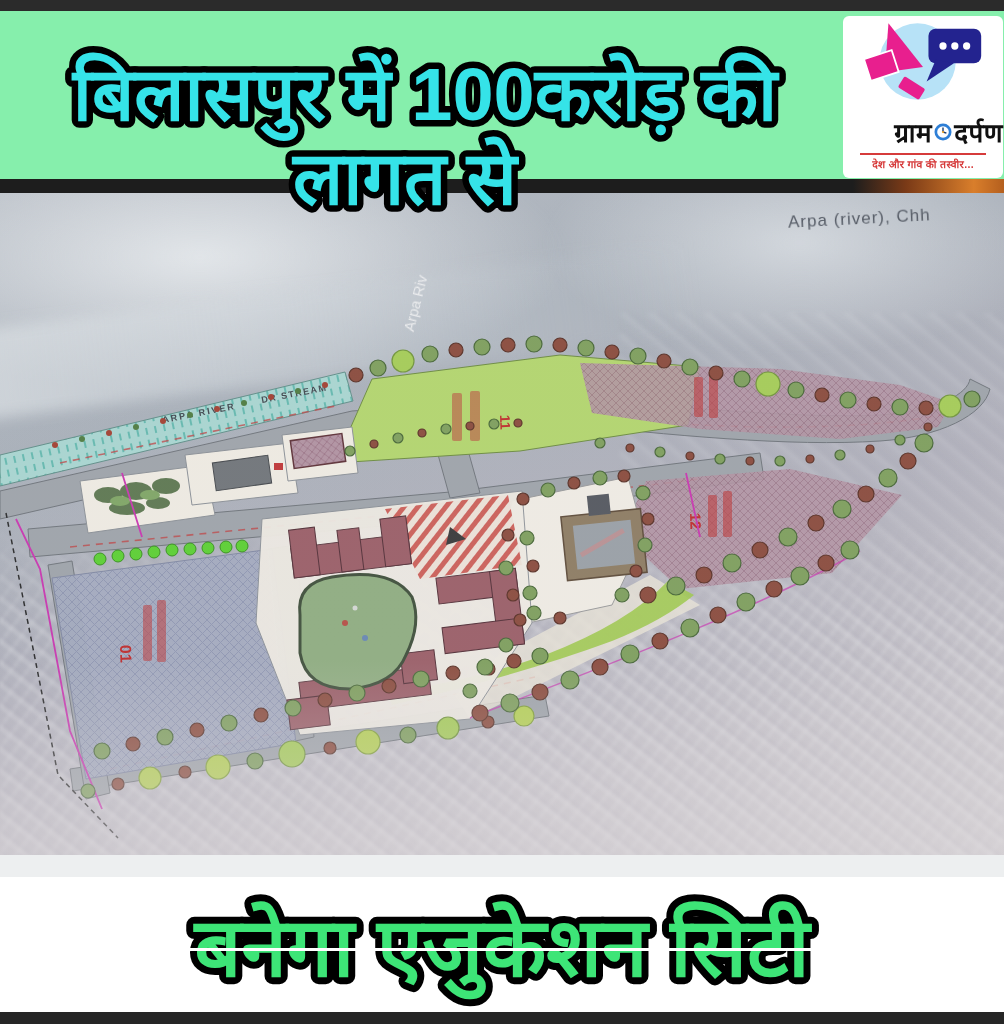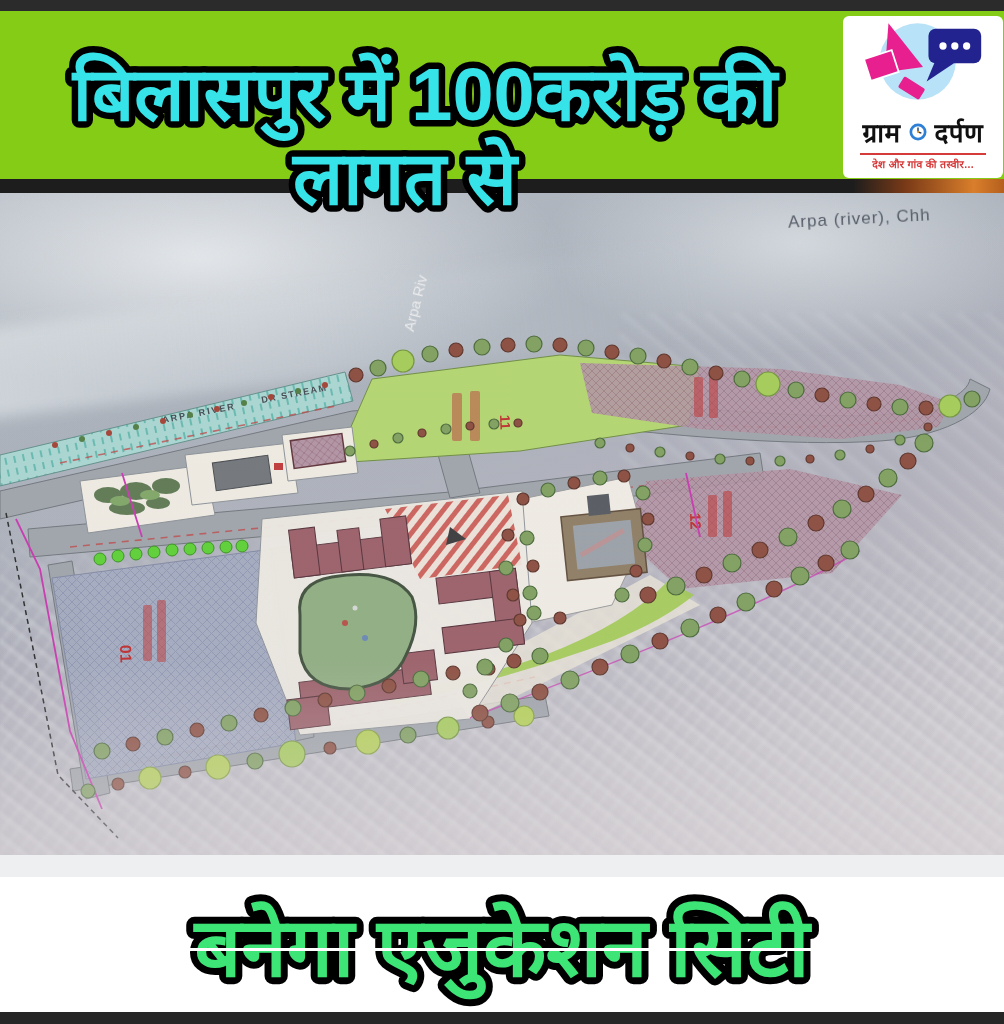--- a/index.html
+++ b/index.html
@@ -1,19 +1,19 @@
 <!DOCTYPE html>
 <html><head>
 <meta charset="utf-8">
 <style>
   * { margin:0; padding:0; box-sizing:border-box; }
   html,body { width:1004px; height:1024px; background:#fff; overflow:hidden;
               font-family:"Liberation Sans","DejaVu Sans",sans-serif; }
   .abs { position:absolute; }
-  #frame { position:relative; width:1004px; height:1024px; background:#84cc16; }
+  #frame { position:relative; width:1004px; height:1024px; background:#86efac; }
 
   
   #top-bar    { left:0; top:0; width:1004px; height:11px; background:#2b2b2b; }
   #mid-bar    { left:0; top:179px; width:1004px; height:14px; background:#1d1d1d; z-index:4; }
   #mid-bar-accent { left:853px; top:179px; width:151px; height:14px; z-index:4;
                     background:linear-gradient(90deg,#1d1d1d 0%,#7a3a17 35%,#d97e2b 80%,#b45f1e 100%); }
   #bottom-bar { left:0; top:1012px; width:1004px; height:12px; background:#262626; }
 
   
   .headline-svg { overflow:visible; }
@@ -21,21 +21,21 @@
   #headline1 { left:0; top:12px; z-index:5; }
   #headline2 { left:0; top:104px; z-index:6; }
   #footline  { left:0; top:872px; z-index:6; }
   #foot-white-line { left:0; top:948px; width:1004px; height:3px; background:#fff; z-index:7; }
   #foot-bg { left:0; top:875px; width:1004px; height:137px; background:#fff; z-index:1; }
   #map-fade { left:0; top:855px; width:1004px; height:22px; background:#edeff0; z-index:2; }
 
   
   #logo-card { left:843px; top:16px; width:160px; height:162px; background:#fff;
                border-radius:6px; z-index:5; text-align:center; }
-  #brand-row { display:flex; align-items:center; justify-content:center; gap:8px; margin-top:-6px; }
+  #brand-row { display:flex; align-items:center; justify-content:flex-end; gap:2px; margin-top:-6px; }
   .brand-word { font-size:26px; font-weight:bold; color:#101010; letter-spacing:0.5px; }
   #brand-rule { width:126px; height:2px; background:#d63b3b; margin:3px auto 2px auto; }
   #logo-tagline { font-size:10.5px; font-weight:bold; color:#d63b3b; letter-spacing:.3px;text-align:center; }
 
   
   #map { left:0; top:193px; width:1004px; height:667px; overflow:hidden;
          background:linear-gradient(165deg,#b6bcc4 0%,#aab1ba 28%,#b3b2bd 55%,#c9c5cb 80%,#d3cfd2 100%); }
   .wash { pointer-events:none; }
   #cloud1 { left:-80px; top:-40px; width:700px; height:260px;
             background:radial-gradient(ellipse at 40% 40%, rgba(238,241,243,.9), rgba(238,241,243,0) 62%);

